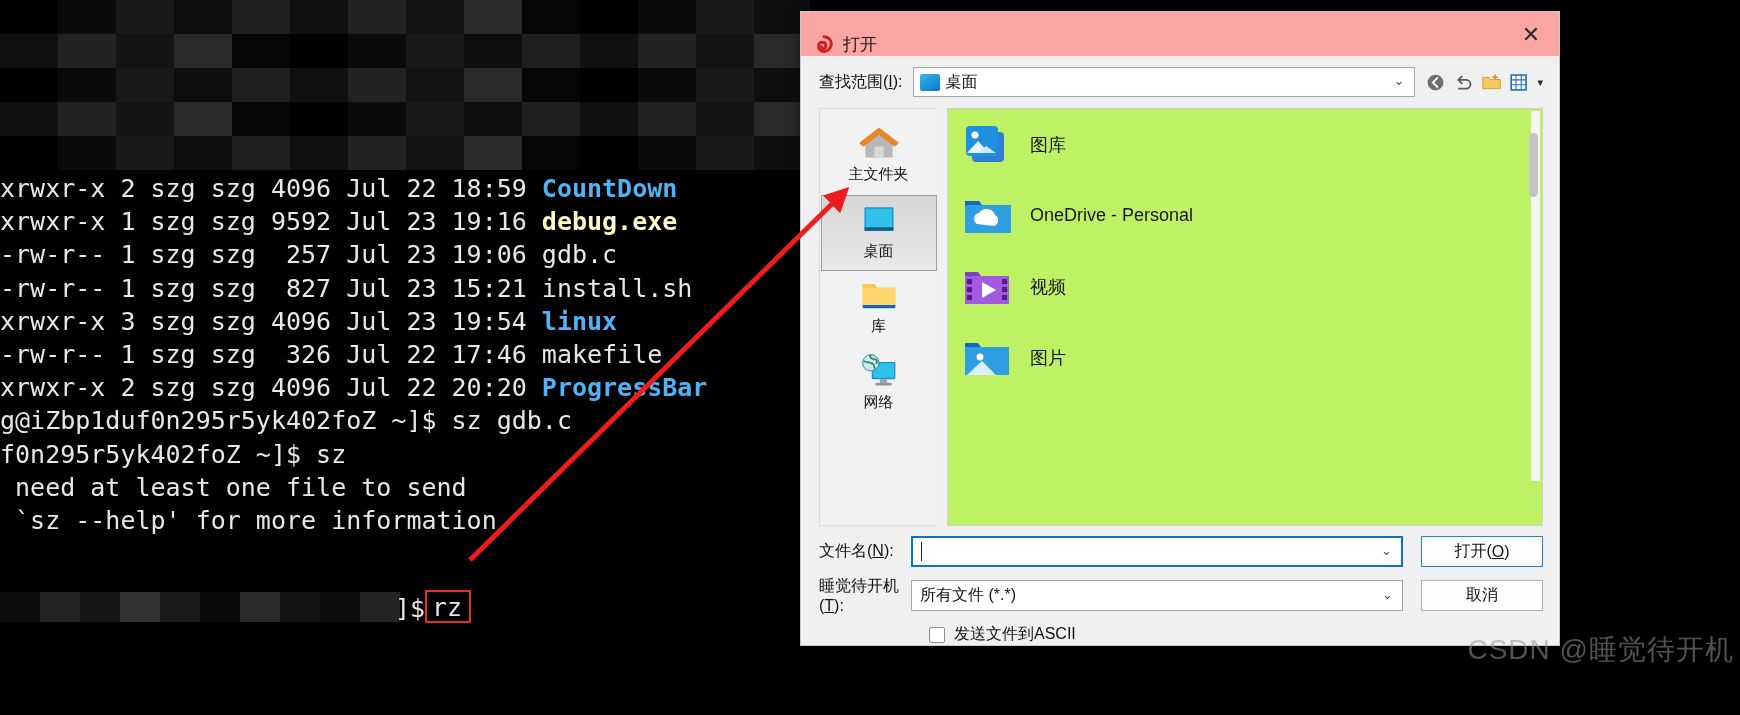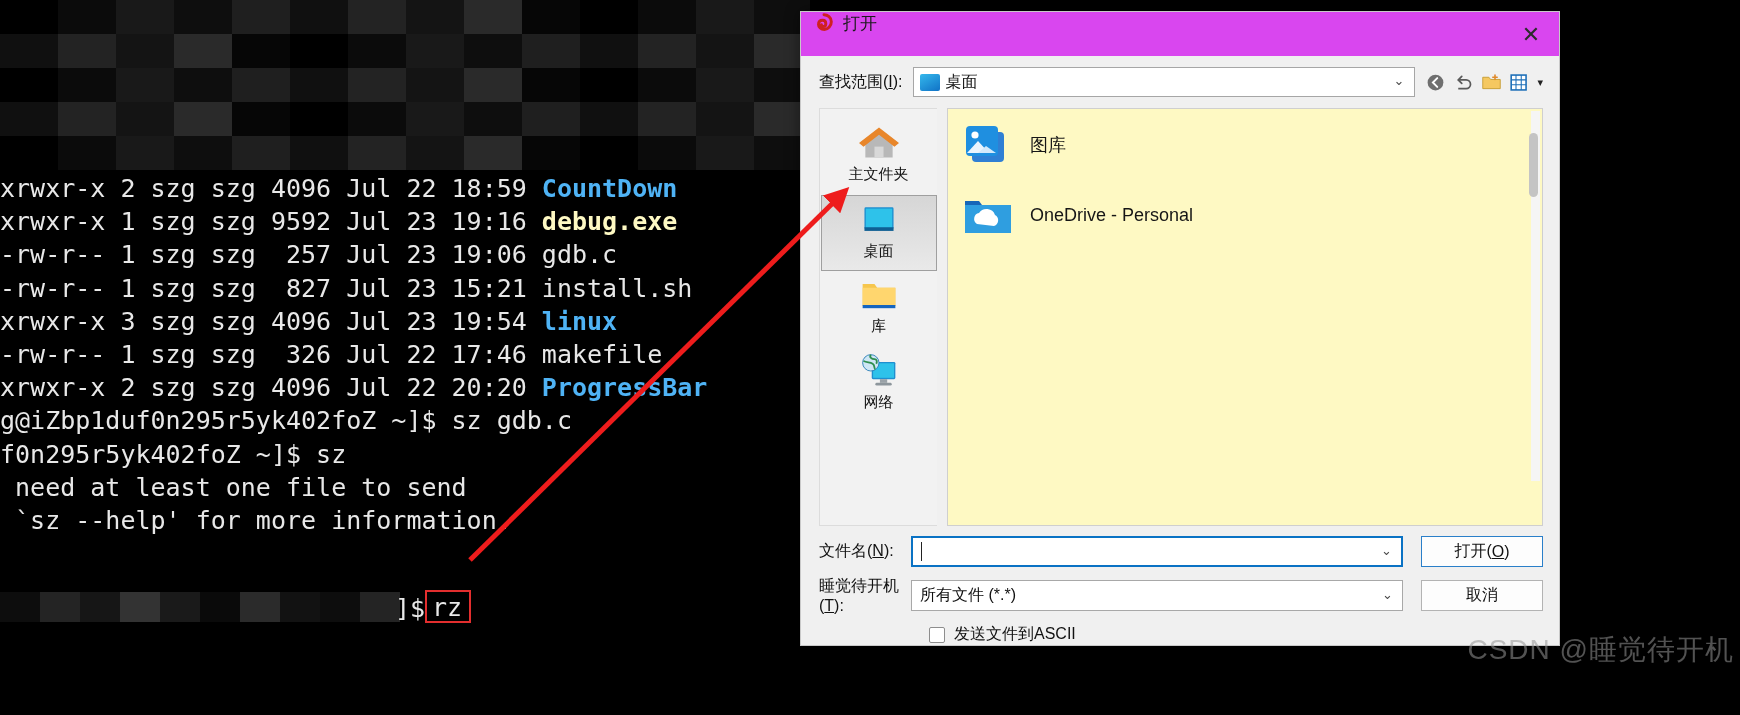--- a/index.html
+++ b/index.html
@@ -56,22 +56,22 @@
   
   #dialog {
     position: absolute; left: 800px; top: 11px;
     width: 760px; height: 635px;
     background: #f0f0f0;
     border: 1px solid #c9c9c9;
     box-shadow: 0 0 14px rgba(0,0,0,0.45);
     display: flex; flex-direction: column;
   }
   #titlebar {
-    height: 44px; background: #d946ef;
-    display: flex; align-items: flex-start; padding: 0 0 0 12px;
+    height: 44px; background: #fca5a5;
+    display: flex; align-items: flex-end; padding: 0 0 0 12px;
     flex: 0 0 auto;
     position: relative;
   }
   #title-icon { width: 22px; height: 22px; flex: 0 0 auto; margin-right: 8px; }
   #title-text {
     font-size: 17px; color: #1a1a1a;
     font-family: "Liberation Sans", sans-serif;
   }
   #close-btn {
     position: absolute; right: 0; top: 0; width: 56px; height: 44px;
@@ -120,21 +120,21 @@
   .place {
     width: 114px; height: 76px;
     display: flex; flex-direction: column; align-items: center; justify-content: flex-start;
     cursor: pointer; padding-top: 4px;
   }
   .place.sel { background: linear-gradient(180deg,#d6d6d6,#e9e9e9); border: 1px solid #9f9f9f; width:116px; }
   .place .picon { width: 44px; height: 40px; display:flex; align-items:center; justify-content:center; }
   .place .plabel { font-size: 15px; color: #111; margin-top: 2px; }
 
   #filelist {
-    flex: 1 1 auto; background: #fef9c3; border: 1px solid #cfcfcf;
+    flex: 1 1 auto; background: #bef264; border: 1px solid #cfcfcf;
     position: relative; overflow: hidden; margin-left: 10px;
   }
   .frow { height: 71px; display: flex; align-items: center; padding-left: 12px; cursor: pointer; }
   .frow .ficon { width: 56px; height: 48px; flex: 0 0 auto; display:flex; align-items:center; justify-content:center; }
   .frow .ftext { margin-left: 14px; }
   .frow .fname { font-size: 18px; color: #161616; }
   .frow .fsub { font-size: 16px; color: #808080; margin-top: 1px; }
 
   #fl-scroll {
     position: absolute; right: 2px; top: 2px; width: 9px; height: 370px;
@@ -303,20 +303,51 @@
                 <svg viewBox="0 0 52 46" width="52" height="46">
                   <path d="M3 8h14l3 4h29v28H3z" fill="#1766b8"></path>
                   <path d="M3 12h46v28H3z" fill="#2f9ee0"></path>
                   <path d="M15 31a6 6 0 0 1 2-11 9 9 0 0 1 16 2 6 6 0 0 1-1 11z" fill="#fff"></path>
                 </svg>
               </div>
               <div class="ftext">
                 <div class="fname">OneDrive - Personal</div>
               </div>
             </div>
+            <div class="frow">
+              <div class="ficon">
+                <svg viewBox="0 0 52 46" width="52" height="46">
+                  <path d="M3 8h13l3 4h28v28H3z" fill="#7b3fc4"></path>
+                  <path d="M3 12h44v28H3z" fill="#a35ae0"></path>
+                  <rect x="5" y="15" width="5" height="5" fill="#4c2080"></rect>
+                  <rect x="5" y="23" width="5" height="5" fill="#4c2080"></rect>
+                  <rect x="5" y="31" width="5" height="5" fill="#4c2080"></rect>
+                  <rect x="40" y="15" width="5" height="5" fill="#4c2080"></rect>
+                  <rect x="40" y="23" width="5" height="5" fill="#4c2080"></rect>
+                  <rect x="40" y="31" width="5" height="5" fill="#4c2080"></rect>
+                  <path d="M20 18 L34 26 L20 34 Z" fill="#fff"></path>
+                </svg>
+              </div>
+              <div class="ftext">
+                <div class="fname">视频</div>
+              </div>
+            </div>
+            <div class="frow">
+              <div class="ficon">
+                <svg viewBox="0 0 52 46" width="52" height="46">
+                  <path d="M3 8h13l3 4h28v28H3z" fill="#1766b8"></path>
+                  <path d="M3 12h44v28H3z" fill="#2f9ee0"></path>
+                  <circle cx="18" cy="22" r="3.4" fill="#fff"></circle>
+                  <path d="M5 40 L20 26 L34 40 Z" fill="#ddeffc"></path>
+                </svg>
+              </div>
+              <div class="ftext">
+                <div class="fname">图片</div>
+              </div>
+            </div>
           </div>
         <div id="fl-scroll">
           <div id="fl-thumb"></div>
         </div>
       </div>
     </div>
 
     <div id="footer">
       <div class="frow2">
         <span class="flabel"><span>文件名(</span><u>N</u><span>):</span></span>

